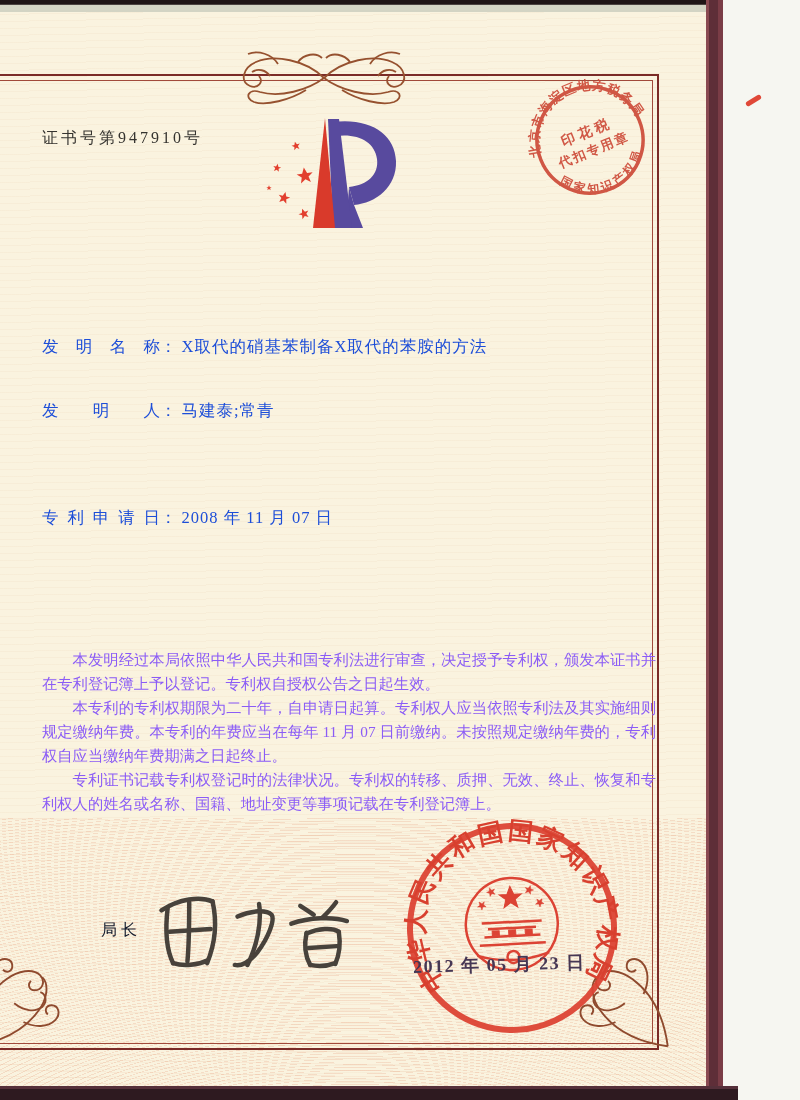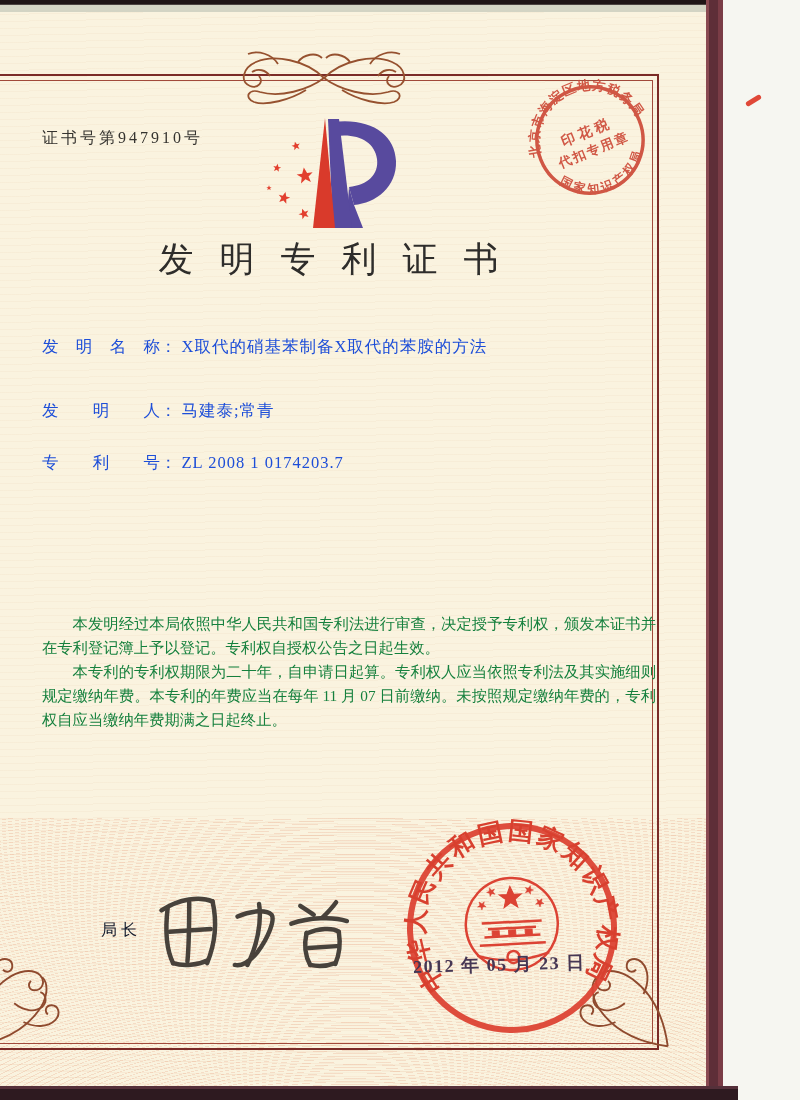--- a/index.html
+++ b/index.html
@@ -55,22 +55,22 @@
   }
   .logo{position:absolute;left:262px;top:116px;}
   .title{
     position:absolute;left:0;top:236px;width:657px;text-align:center;
     font-size:35px;color:#2e2d2b;letter-spacing:26px;text-indent:26px;font-weight:500;
   }
   .field-row{position:absolute;left:42px;font-size:16.5px;color:#1d4ed8;white-space:nowrap;}
   .field-label{display:inline-block;width:118px;text-align:justify;text-align-last:justify;}
   .field-value{margin-left:5px;letter-spacing:1px;}
   .body-text{
-    position:absolute;left:42px;top:612px;width:614px;
-    font-size:15.3px;line-height:24px;color:#15803d;text-align:justify;
+    position:absolute;left:42px;top:648px;width:614px;
+    font-size:15.3px;line-height:24px;color:#8b5cf6;text-align:justify;
   }
   .body-text p{margin:0;text-indent:2em;}
   .sig-role{position:absolute;left:101px;top:920px;font-size:16px;color:#0f172a;letter-spacing:4px;}
   .sig-svg{position:absolute;left:148px;top:880px;}
   .sr{position:absolute;width:1px;height:1px;overflow:hidden;clip:rect(0 0 0 0);}
   .seal-svg{position:absolute;left:402px;top:818px;transform:rotate(-3deg);z-index:5;}
   .seal-date{
     position:absolute;left:413px;top:952px;width:220px;font-size:18px;color:#463754;
     letter-spacing:1.5px;font-weight:600;transform:rotate(-1.5deg);z-index:6;white-space:nowrap;
   }
@@ -140,35 +140,35 @@
       <g fill="#e23f2e">
         <use href="#star" transform="translate(34,30) scale(0.45) rotate(-14)"></use>
         <use href="#star" transform="translate(15,52) scale(0.42) rotate(10)"></use>
         <use href="#star" transform="translate(43,60) scale(0.85) rotate(-8)"></use>
         <use href="#star" transform="translate(22,82) scale(0.62) rotate(14)"></use>
         <use href="#star" transform="translate(42,98) scale(0.55) rotate(-20)"></use>
         <use href="#star" transform="translate(7,72) scale(0.28)"></use>
       </g>
     </svg>
 
-    <div class="title">发明专利证书</div>
 
     <div class="field-row" style="top:336px">
       <span class="field-label">发明名称</span><span>：</span><span class="field-value">X取代的硝基苯制备X取代的苯胺的方法</span>
     </div>
     <div class="field-row" style="top:400px">
       <span class="field-label">发明人</span><span>：</span><span class="field-value">马建泰;常青</span>
     </div>
-    <div class="field-row" style="top:452px">
-      <span class="field-label">专利号</span><span>：</span><span class="field-value">ZL 2008 1 0174203.7</span>
+    <div class="field-row" style="top:507px">
+      <span class="field-label">专利申请日</span><span>：</span><span class="field-value">2008 年 11 月 07 日</span>
     </div>
 
     <div class="body-text">
       <p>本发明经过本局依照中华人民共和国专利法进行审查，决定授予专利权，颁发本证书并在专利登记簿上予以登记。专利权自授权公告之日起生效。</p>
       <p>本专利的专利权期限为二十年，自申请日起算。专利权人应当依照专利法及其实施细则规定缴纳年费。本专利的年费应当在每年 11 月 07 日前缴纳。未按照规定缴纳年费的，专利权自应当缴纳年费期满之日起终止。</p>
+      <p>专利证书记载专利权登记时的法律状况。专利权的转移、质押、无效、终止、恢复和专利权人的姓名或名称、国籍、地址变更等事项记载在专利登记簿上。</p>
     </div>
 
     <div class="sig-role">局长</div>
     <span class="sr">田力普</span>
     <svg class="sig-svg" width="215" height="100" viewBox="0 0 240 110">
       <g fill="none" stroke="#35302b" stroke-width="5" stroke-linecap="round" opacity="0.9">
         <path d="M22,30 C19,55 21,78 28,92"></path>
         <path d="M15,33 C35,20 58,17 72,23"></path>
         <path d="M72,23 C77,45 75,70 66,92"></path>
         <path d="M28,92 C40,96 56,94 66,89"></path>

